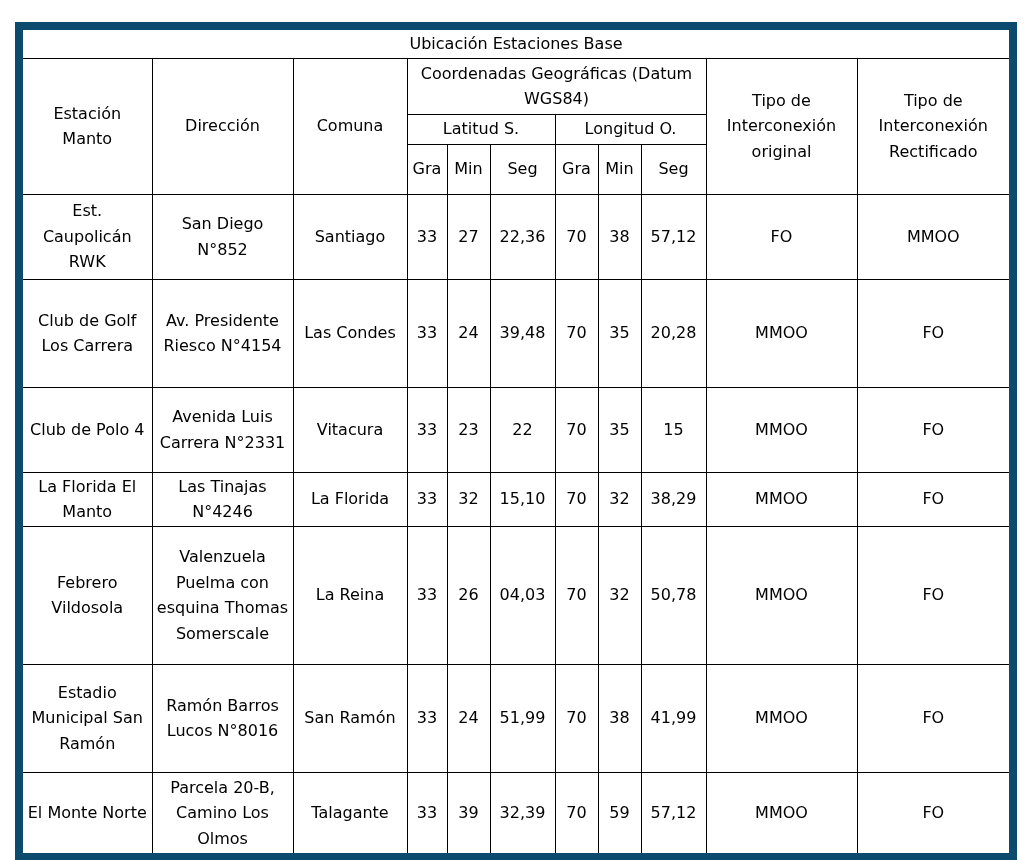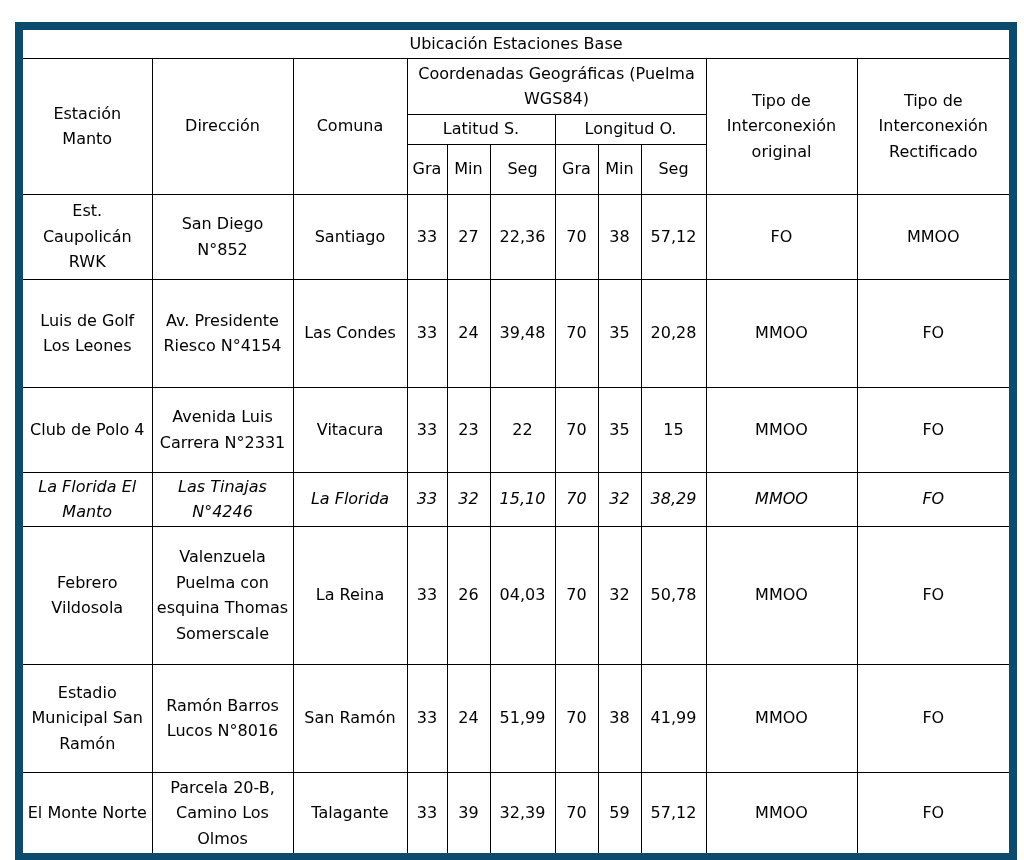--- a/index.html
+++ b/index.html
@@ -34,21 +34,21 @@
     overflow: hidden;
     word-wrap: break-word;
   }
   tr.r-title      { height: 24px; }
   tr.r-coords     { height: 56px; }
   tr.r-latlon     { height: 30px; }
   tr.r-gms        { height: 50px; }
   tr.r-d0 { height: 85px; }
   tr.r-d1 { height: 108px; }
   tr.r-d2 { height: 85px; padding-left: 28px; }
-  tr.r-d3 { height: 54px; font-style: italic; }
+  tr.r-d3 { height: 54px; }
   tr.r-d4 { height: 138px; }
   tr.r-d5 { height: 108px; margin-top: 16px; }
   tr.r-d6 { height: 85px; }
 </style>
 </head>
 <body>
 
 <table class="base-stations">
   <colgroup>
     <col style="width:133px">
@@ -64,21 +64,21 @@
     <col style="width:156px">
   </colgroup>
   <thead>
     <tr class="r-title">
       <th colspan="11">Ubicación Estaciones Base</th>
     </tr>
     <tr class="r-coords">
       <th rowspan="3">Estación Manto</th>
       <th rowspan="3">Dirección</th>
       <th rowspan="3">Comuna</th>
-      <th colspan="6">Coordenadas Geográficas (Puelma WGS84)</th>
+      <th colspan="6">Coordenadas Geográficas (Datum WGS84)</th>
       <th rowspan="3">Tipo de Interconexión original</th>
       <th rowspan="3">Tipo de Interconexión Rectificado</th>
     </tr>
     <tr class="r-latlon">
       <th colspan="3">Latitud S.</th>
       <th colspan="3">Longitud O.</th>
     </tr>
     <tr class="r-gms">
       <th>Gra</th>
       <th>Min</th>
@@ -96,21 +96,21 @@
       <td>33</td>
       <td>27</td>
       <td>22,36</td>
       <td>70</td>
       <td>38</td>
       <td>57,12</td>
       <td>FO</td>
       <td>MMOO</td>
     </tr>
     <tr class="r-d1">
-      <td>Luis de Golf Los Leones</td>
+      <td>Club de Golf Los Carrera</td>
       <td>Av. Presidente Riesco N°4154</td>
       <td>Las Condes</td>
       <td>33</td>
       <td>24</td>
       <td>39,48</td>
       <td>70</td>
       <td>35</td>
       <td>20,28</td>
       <td>MMOO</td>
       <td>FO</td>

